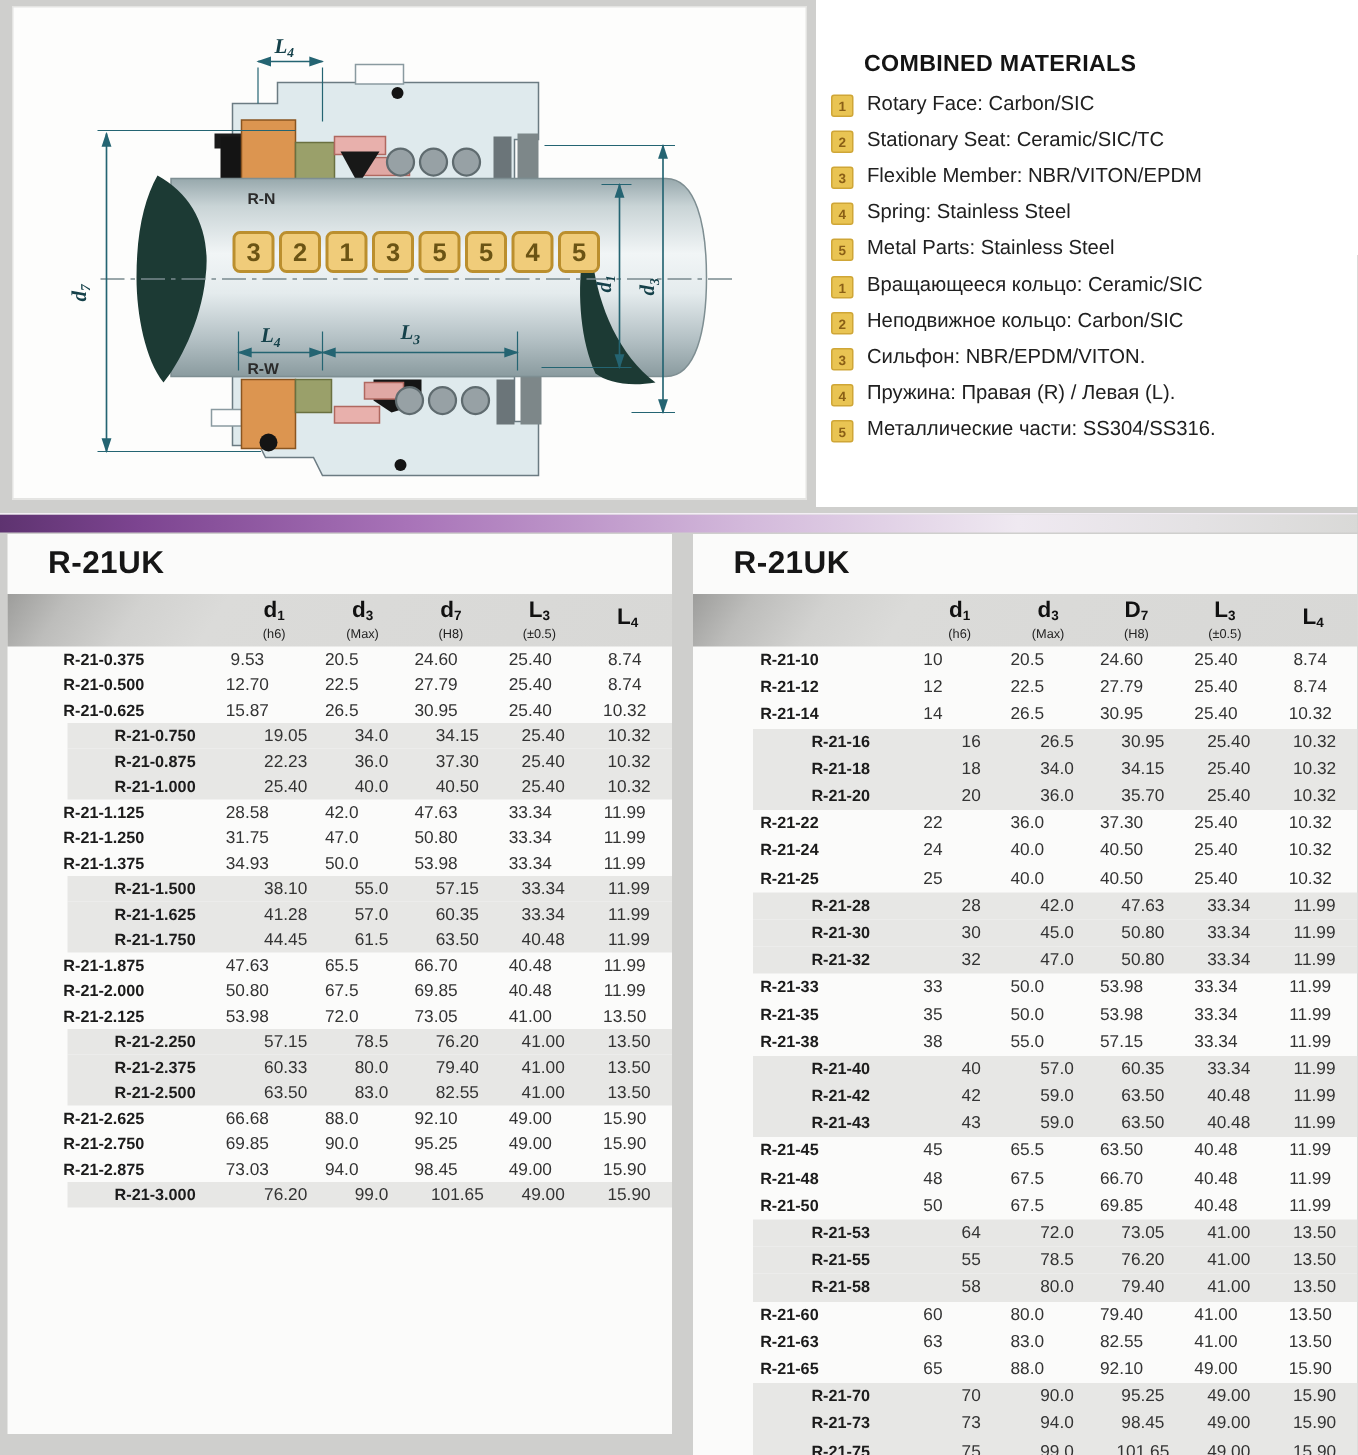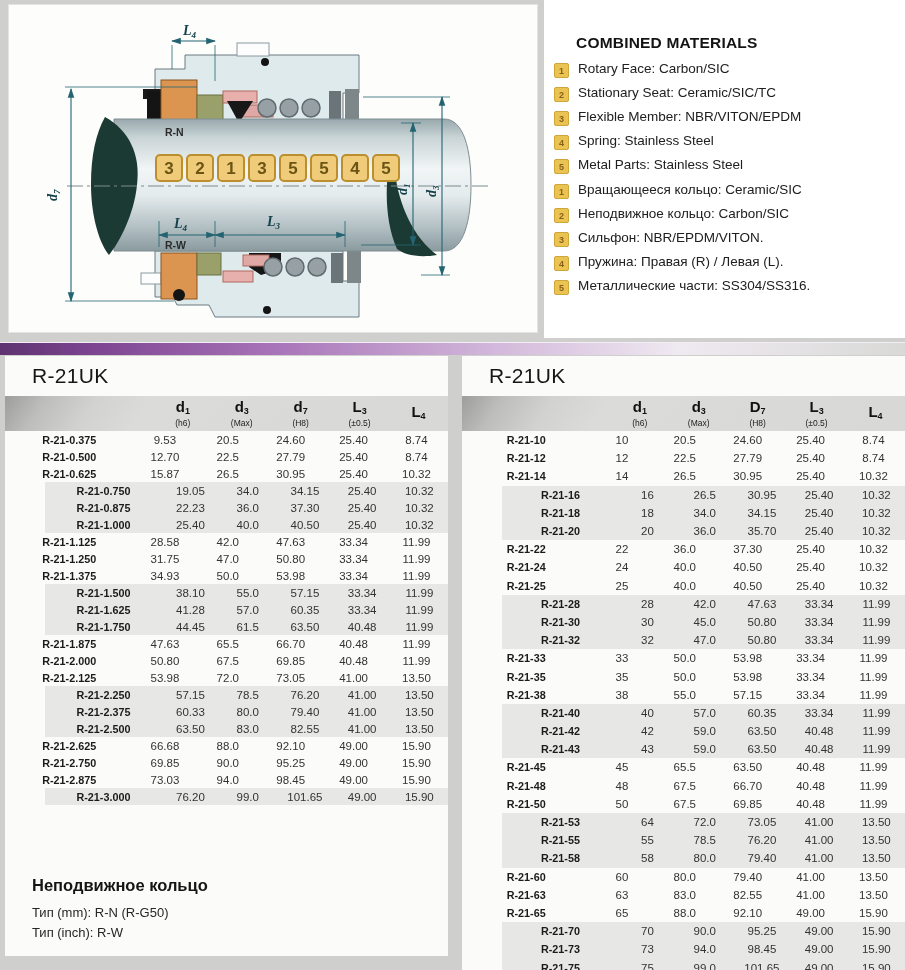--- a/index.html
+++ b/index.html
@@ -31,35 +31,35 @@
   
   .purple-band {
     position:absolute; left:0; top:342px; width:905px; height:12px;
     border-top:1px solid #f3eef5;
     background:linear-gradient(90deg,#5e3370 0%,#7c4490 10%,#a873b8 30%,#d3b9db 55%,#efe9f1 75%,#e4e2e4 88%,#d9d9d7 100%);
   }
   
   .tpanel { position:absolute; top:356px; background:#fbfbfa; }
   .tpanel-left  { left:5px;   width:443px; height:600px; }
   .tpanel-right { left:462px; width:443px; height:614px; }
-  .ttitle { margin:8px 0 8px 27px; font-size:21px; font-weight:normal; color:#161616; letter-spacing:.3px; }
+  .ttitle { margin:8px 0 8px 27px; font-size:21px; font-weight:bold; color:#161616; letter-spacing:.3px; }
   .thead {
     display:flex; height:35px; align-items:center;
     background:linear-gradient(123deg,#9d9d9b 0%,#bdbdbb 9%,#d2d2d0 20%,#dbdbd9 32%,#d8d8d6 100%);
     padding-left:28px;
   }
   .hcell { text-align:center; }
   .c0 { width:29%; }
   .c1,.c2,.c3,.c4,.c5 { width:14.2%; }
   .hmain { font-size:15px; font-weight:bold; line-height:14px; color:#111; }
   .hsub  { font-size:9px; font-weight:bold; vertical-align:-2px; }
   .htol  { font-size:8.5px; line-height:10px; color:#222; }
   .trow  { display:flex; align-items:center; }
   .tpanel-left  .trow { height:17px; }
-  .tpanel-right .trow { height:18.2px; }
+  .tpanel-right .trow { height:18.2px;justify-content:center; }
   .trow.alt { background:#e7e7e5;margin-left:40px; }
   .tcell { text-align:center; font-size:11.5px; color:#333; }
   .tcell.m { font-size:10.8px; font-weight:bold; color:#1b1b1b; }
   
   .note { position:absolute; left:27px; top:520px; }
   .note-title { font-size:16.5px; font-weight:bold; margin-bottom:8px; color:#151515; }
   .note-line { font-size:13px; line-height:20px; color:#262626; }
   
   .dim  { stroke:#246472; stroke-width:1.1; fill:none; }
   .ext  { stroke:#246472; stroke-width:0.8; fill:none; }
@@ -460,25 +460,20 @@
       </div>
       <div class="trow alt">
         <div class="tcell c0 m">R-21-3.000</div>
         <div class="tcell c1">76.20</div>
         <div class="tcell c2">99.0</div>
         <div class="tcell c3">101.65</div>
         <div class="tcell c4">49.00</div>
         <div class="tcell c5">15.90</div>
       </div>
     </div>
-  <div class="note">
-    <div class="note-title">Неподвижное кольцо</div>
-    <div class="note-line">Тип (mm): R-N (R-G50)</div>
-    <div class="note-line">Тип (inch): R-W</div>
-  </div>
 </div>
 
 <div class="tpanel tpanel-right">
   <div class="ttitle">R-21UK</div>
   <div class="thead">
     <div class="hcell c0"></div>
   <div class="hcell c1">
         <div class="hmain">d<span class="hsub">1</span></div>
         <div class="htol">(h6)</div>
       </div>

